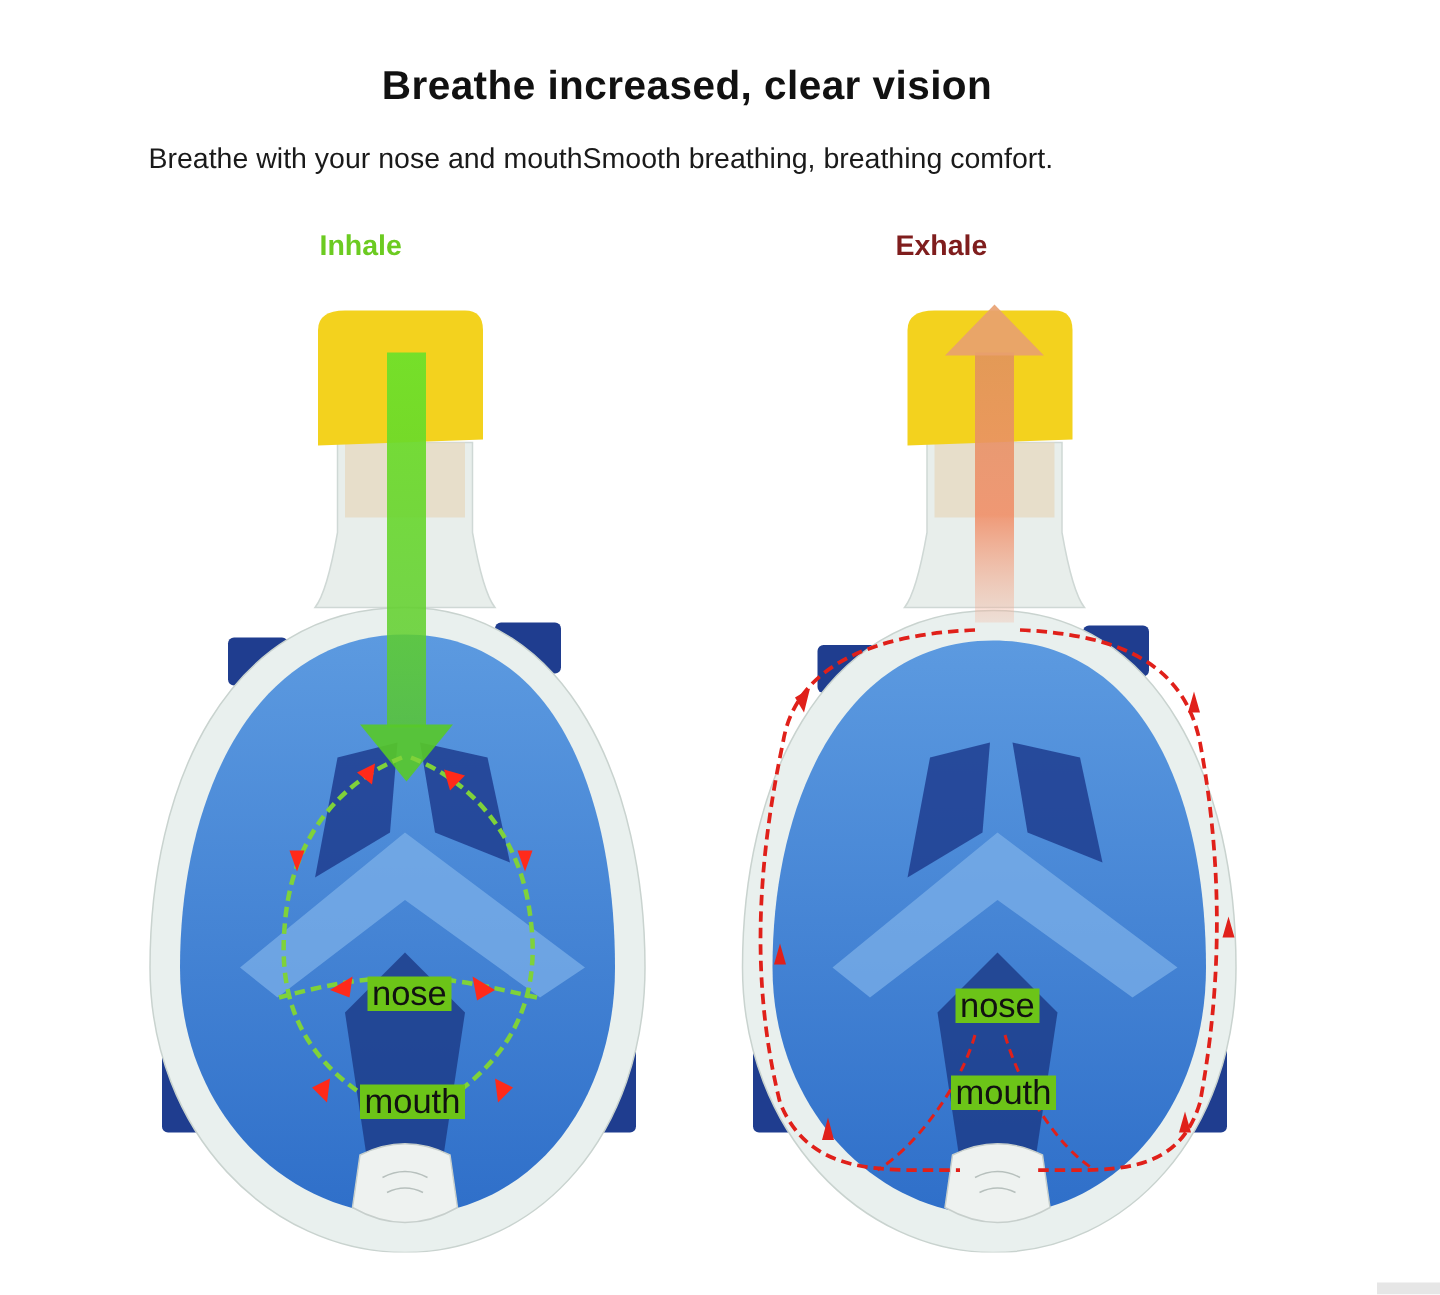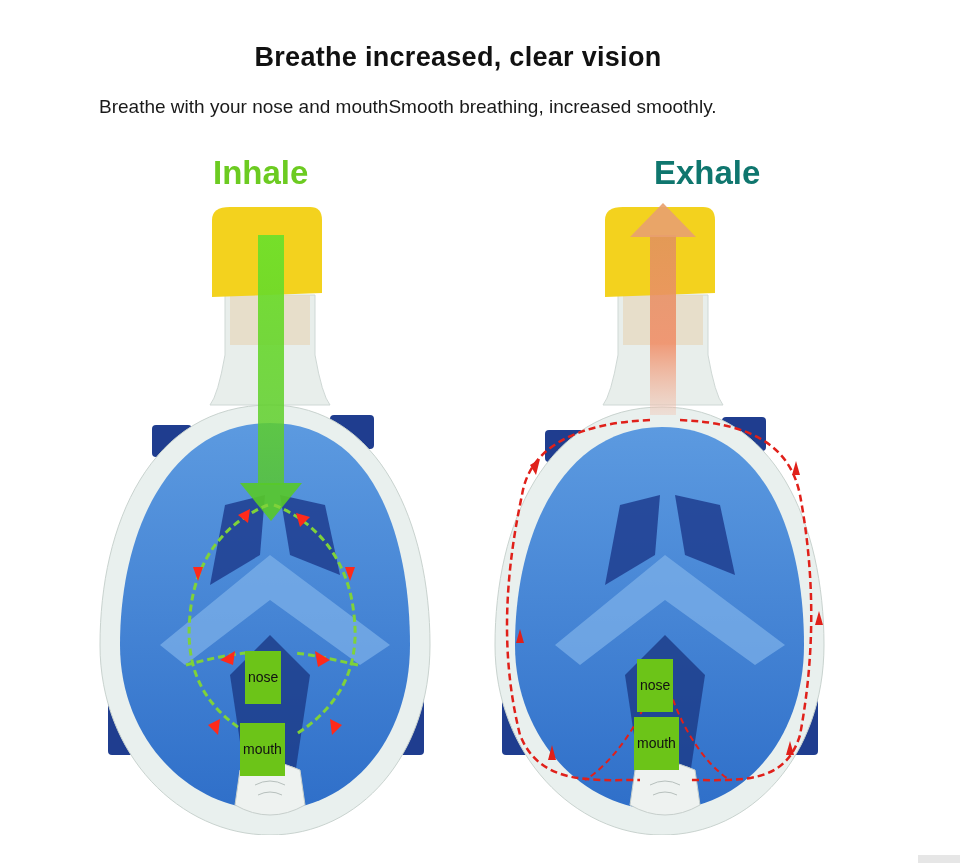--- a/index.html
+++ b/index.html
@@ -1,32 +1,32 @@
 <!DOCTYPE html>
 <html><head>
 <meta charset="utf-8">
 <style>
   html, body { margin: 0; padding: 0; background: #ffffff; }
   body { width: 960px; height: 863px; position: relative; overflow: hidden; font-family: "Liberation Sans", sans-serif; }
   .title { position: absolute; top: 42px; left: 0; width: 916px; text-align: center; font-size: 27px; font-weight: bold; color: #111; letter-spacing: 0.3px; }
   .subtitle { position: absolute; top: 96px; left: 99px; font-size: 19px; color: #1a1a1a; }
-  .phase-label { position: absolute; top: 154px; font-size: 33px; font-weight: bold; text-align: center; }
+  .phase-label { position: absolute; top: 154px; font-size: 19px; font-weight: bold; text-align: center; }
   .inhale-label { left: 213px; color: #6ccb21; }
-  .exhale-label { left: 654px; color: #0f766e; }
+  .exhale-label { left: 597px; color: #7f1d1d; }
   .mask { position: absolute; }
   .mask-left { left: 90px; top: 195px; width: 360px; height: 640px; }
   .mask-right { left: 490px; top: 195px; width: 360px; height: 640px; }
-  .tag { position: absolute; background: #6cc418; color: #111; font-size: 14px; padding: 16px 3px; line-height: 21px; text-align: right; }
+  .tag { position: absolute; background: #6cc418; color: #111; font-size: 23px; padding: 1px 3px; line-height: 21px; text-align: right; }
   .corner-bar { position: absolute; right: 0; bottom: 0; width: 42px; height: 8px; background: #e6e6e6; }
 </style>
 </head>
 <body>
 
 <div class="title">Breathe increased, clear vision</div>
-<div class="subtitle">Breathe with your nose and mouthSmooth breathing, increased smoothly.</div>
+<div class="subtitle">Breathe with your nose and mouthSmooth breathing, breathing comfort.</div>
 
 <div class="phase-label inhale-label">Inhale</div>
 <div class="phase-label exhale-label">Exhale</div>
 
 <div class="mask mask-left">
   <svg width="360" height="640" viewBox="0 0 360 640">
     <defs>
       <linearGradient id="lensL" x1="0" y1="0" x2="0" y2="1">
         <stop offset="0" stop-color="#5c9ae0"></stop>
         <stop offset="1" stop-color="#2f6fc9"></stop>

